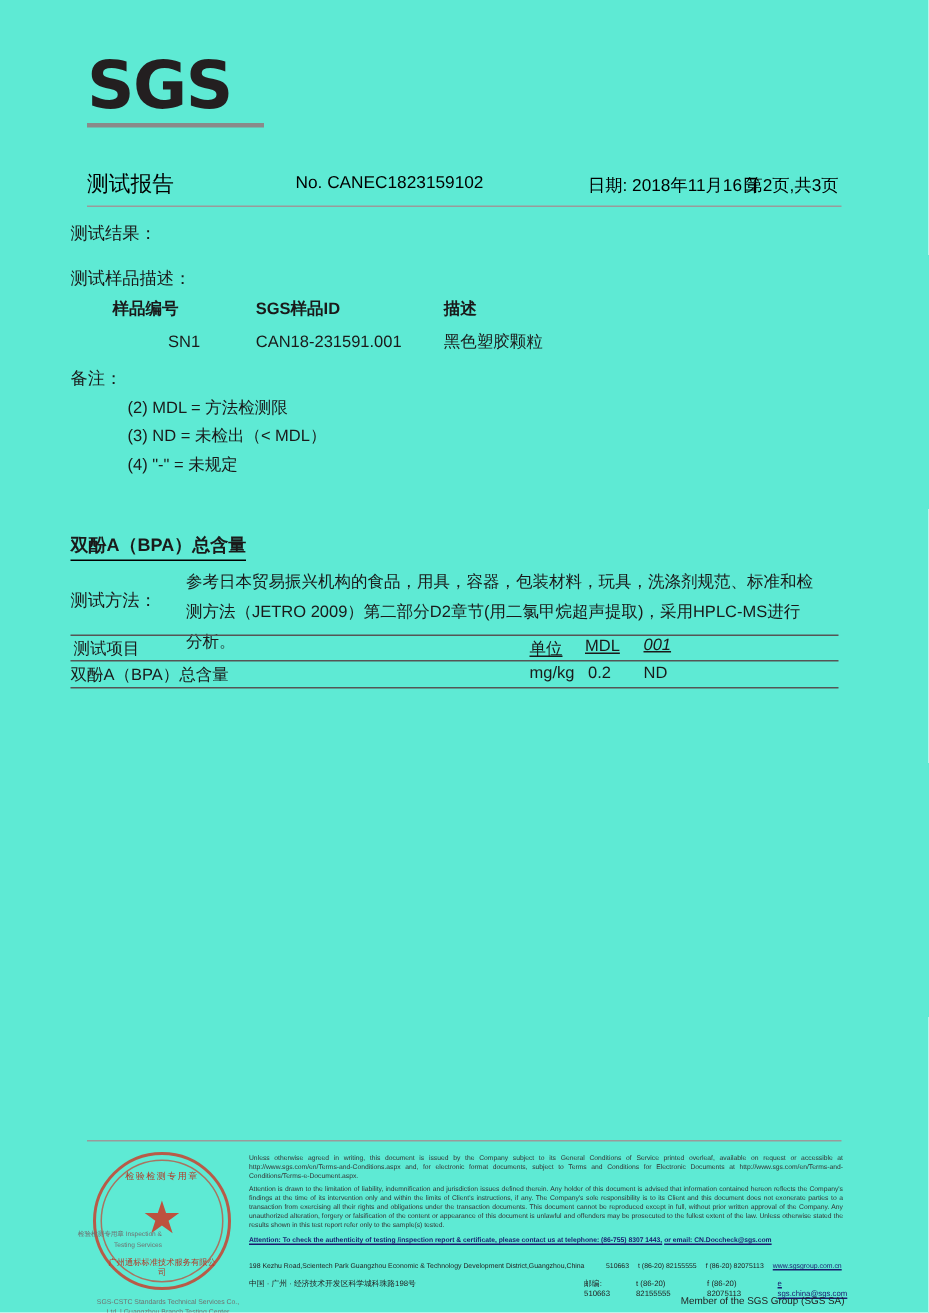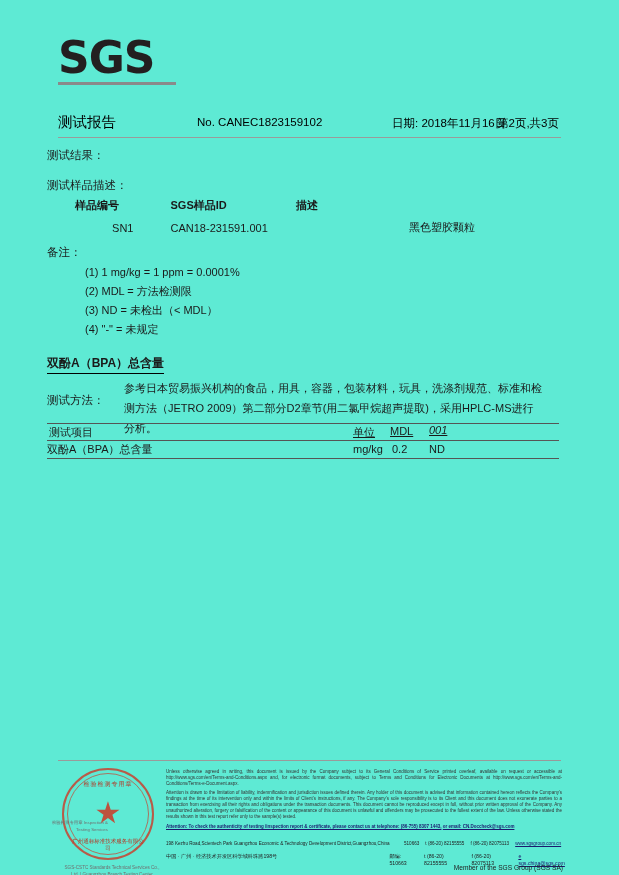--- a/index.html
+++ b/index.html
@@ -111,21 +111,21 @@
     padding: 0 0 7px 0;
     font-size: 11px;
   }
   .tbl-samples td {
     padding: 0;
     font-size: 11px;
     white-space: nowrap;
   }
   .col-sn { width: 80px; text-align: center; margin-top: 24px; }
   .col-id { width: 105px; }
-  .col-desc { width: 150px; text-align: right; }
+  .col-desc { width: 150px; }
 
   .lbl-remark {
     position: absolute;
     left: 47px;
     top: 245px;
     font-size: 11.5px;
     font-family: Liberation Serif, serif;
   }
   .remarks {
     position: absolute;
@@ -361,21 +361,20 @@
       <tr>
         <td class="col-sn">SN1</td>
         <td class="col-id">CAN18-231591.001</td>
         <td class="col-desc">黑色塑胶颗粒</td>
       </tr>
     </tbody>
   </table>
 
   <div class="lbl-remark">备注：</div>
   <div class="remarks">
-    <div>(1) 1 mg/kg = 1 ppm = 0.0001%</div>
     <div>(2) MDL = 方法检测限</div>
     <div>(3) ND = 未检出（&lt; MDL）</div>
     <div>(4) "-" = 未规定</div>
   </div>
 
   <div class="sec-title">双酚A（BPA）总含量</div>
   <div class="lbl-method">测试方法：</div>
   <div class="method-text">参考日本贸易振兴机构的食品，用具，容器，包装材料，玩具，洗涤剂规范、标准和检测方法（JETRO 2009）第二部分D2章节(用二氯甲烷超声提取)，采用HPLC-MS进行分析。</div>
 
   <div class="rule-results-top"></div>

